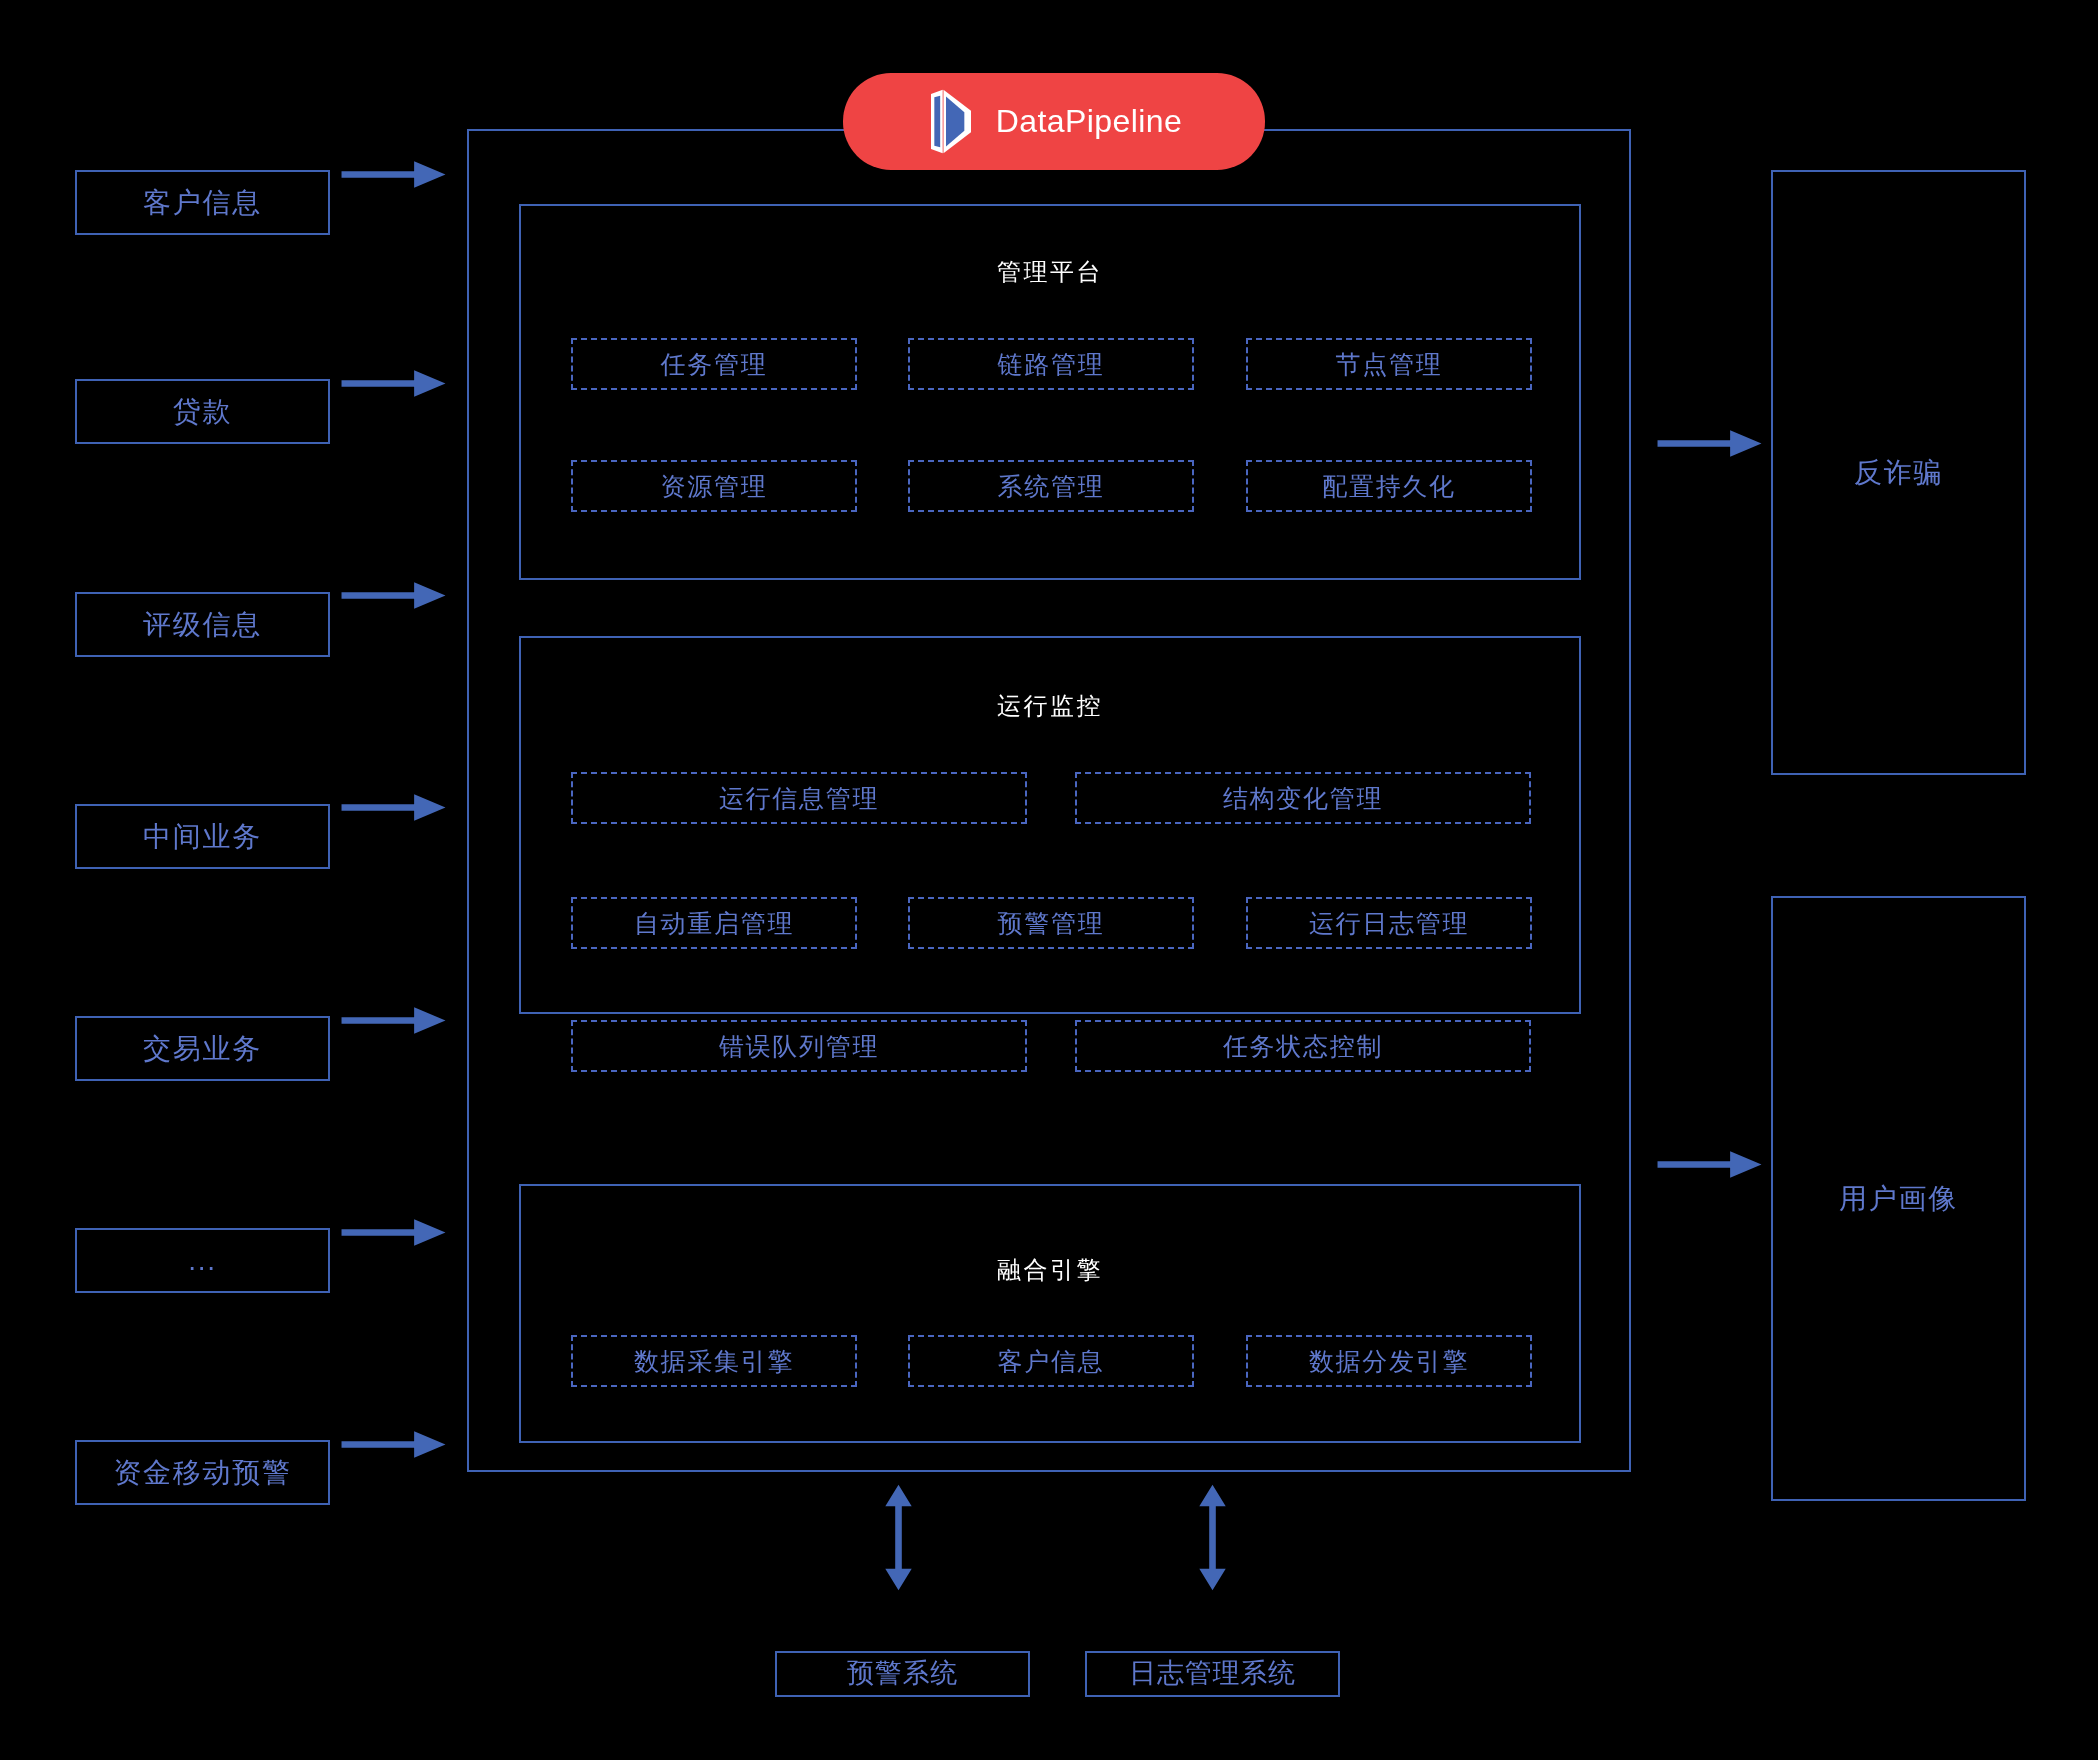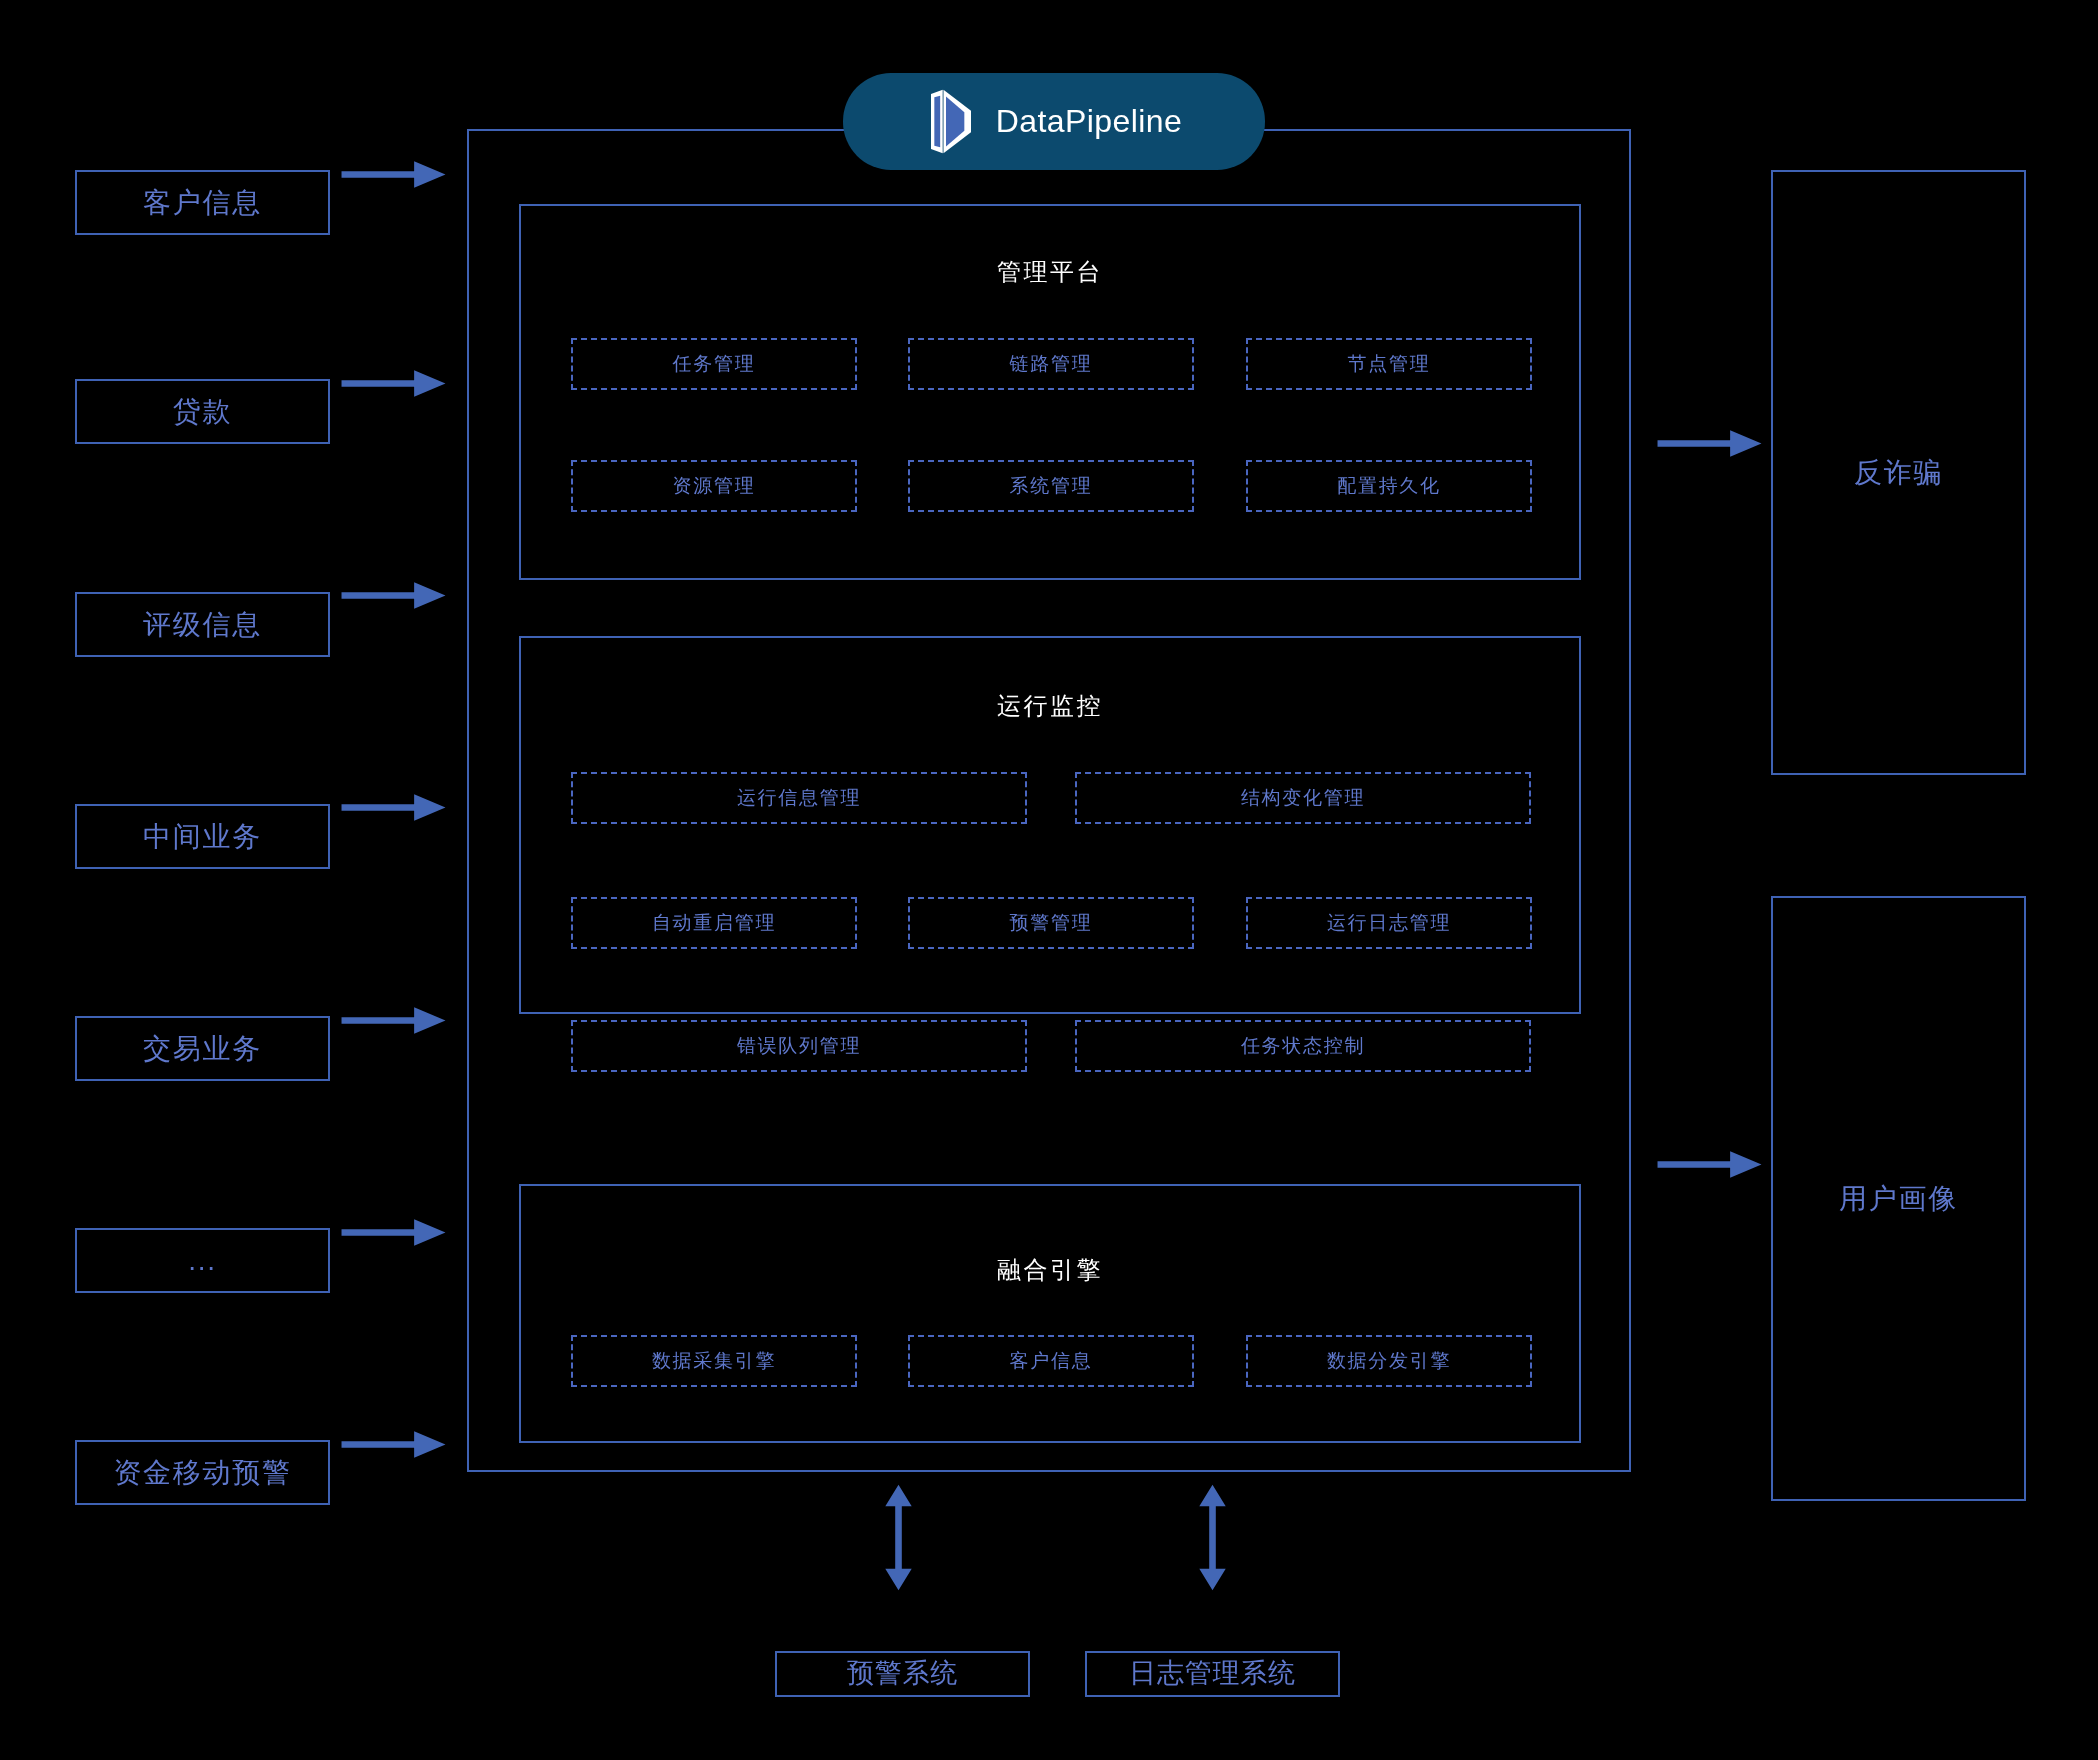--- a/index.html
+++ b/index.html
@@ -87,34 +87,34 @@
   
   .tile {
     position: absolute;
     box-sizing: border-box;
     border: 2.5px dashed #4a66c0;
     color: #5f78cc;
     display: flex;
     align-items: center;
     justify-content: center;
     text-align: center;
-    font-size: 19px;
+    font-size: 25px;
     letter-spacing: 1.7px;
     height: 52px;
   }
 
   
   #logo-badge {
     position: absolute;
     left: 843px;
     top: 73px;
     width: 422px;
     height: 97px;
     border-radius: 48px;
-    background: #0c4a6e;
+    background: #ef4444;
     display: flex;
     align-items: center;
     justify-content: center;
     gap: 20px;
   }
   #logo-text {
     color: #ffffff;
     font-size: 32px;
     letter-spacing: 0.4px;
   }

